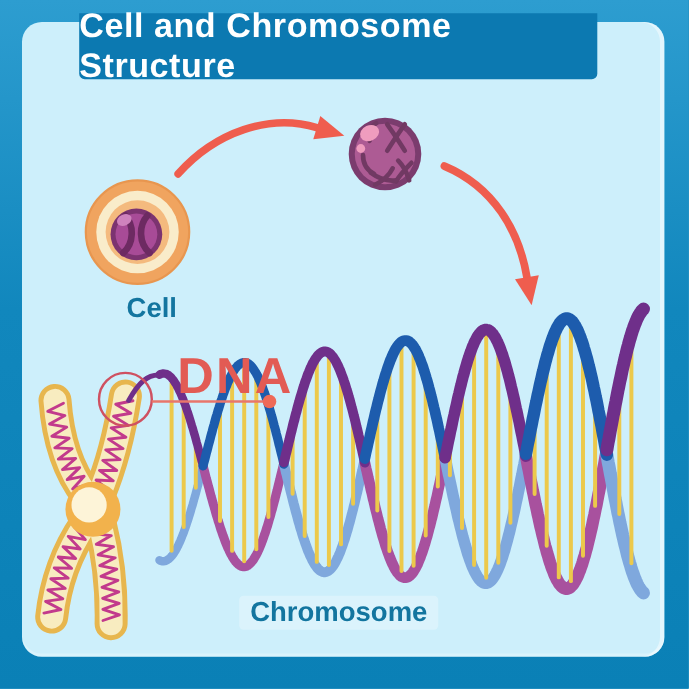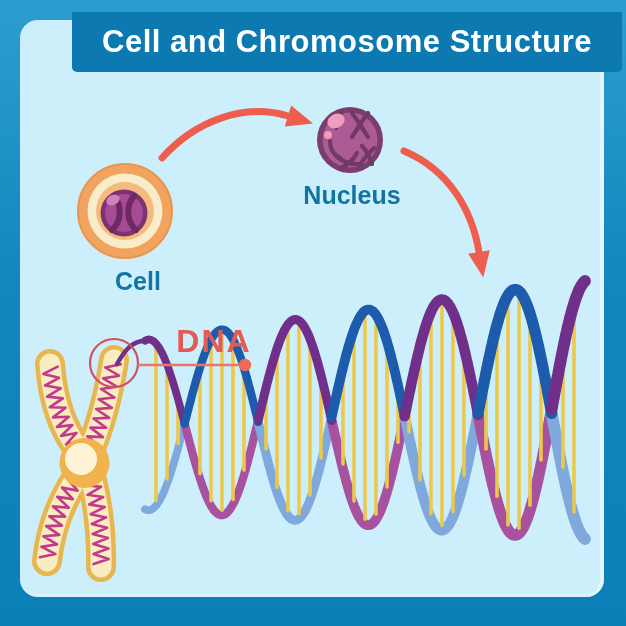--- a/index.html
+++ b/index.html
@@ -7,36 +7,36 @@
     position:relative;width:626px;height:626px;overflow:hidden;
     background:linear-gradient(180deg,var(--background-top,#2d9dd0) 0%,var(--background-mid,#1187bd) 45%,var(--background-bottom,#0a80b6) 100%);
     font-family:"Liberation Sans",sans-serif;
   }
   .panel{
     position:absolute;left:20px;top:20px;width:584px;height:577px;
     background:var(--panel,#cdeffb);border-radius:18px;
     box-shadow:inset -4px 0 0 rgba(255,255,255,.45), inset 0 -3px 0 rgba(255,255,255,.25);
   }
   .banner{
-    position:absolute;left:72px;top:12px;width:550px;height:60px;
+    position:absolute;left:72px;top:12px;width:471px;height:60px;
     background:var(--banner,#0c79b1);border-radius:0 0 5px 5px;
     display:flex;align-items:center;justify-content:center;
   }
   .banner h1{
     margin:0;font-size:31px;font-weight:bold;letter-spacing:.5px;
     color:var(--title-text,#ffffff);font-family:"Liberation Sans",sans-serif;
   }
   svg.figure{position:absolute;left:0;top:0;width:626px;height:626px;}
   .lbl{
     position:absolute;transform:translate(-50%,-50%);
     color:var(--label-text,#13759f);font-size:25px;font-weight:bold;white-space:nowrap;
   }
   .lbl-dna{
     position:absolute;transform:translate(-50%,-50%);
-    color:var(--dna-label,#e25b54);font-size:32px;font-weight:600;letter-spacing:2px;white-space:nowrap;
+    color:var(--dna-label,#e25b54);font-size:46px;font-weight:600;letter-spacing:2px;white-space:nowrap;
   }
   .lbl-chromosome{background:rgba(255,255,255,.28);padding:1px 10px;border-radius:4px;}
 </style>
 </head>
 <body>
 
 <div class="stage">
 
   <div class="panel"></div>
 
@@ -164,15 +164,15 @@
       <path d="M162,158 C196,120 245,103 288,116" fill="none" stroke-width="7" stroke-linecap="round" style="stroke:var(--arrow,#ef5d4e)"></path>
       <polygon points="313,123.5 284.8,126.5 291.2,105.5" style="fill:var(--arrow,#ef5d4e)"></polygon>
     </g>
     <g>
       <path d="M404,151 C449,170 472,210 479,252" fill="none" stroke-width="7" stroke-linecap="round" style="stroke:var(--arrow,#ef5d4e)"></path>
       <polygon points="483.3,277.6 468.2,253.8 489.8,250.2" style="fill:var(--arrow,#ef5d4e)"></polygon>
     </g>
   </svg>
 
   <div class="lbl" style="left:138px;top:281px;">Cell</div>
-  <div class="lbl" style="left:352px;top:195px;">Nucleus</div>
   <div class="lbl-dna" style="left:214px;top:341px;">DNA</div>
+  <div class="lbl lbl-chromosome" style="left:308px;top:557px;">Chromosome</div>
 </div>
 
 </body></html>

